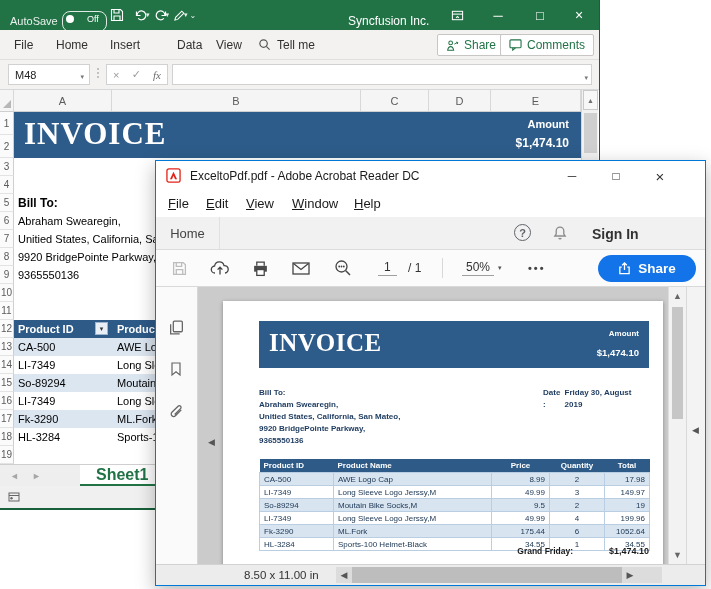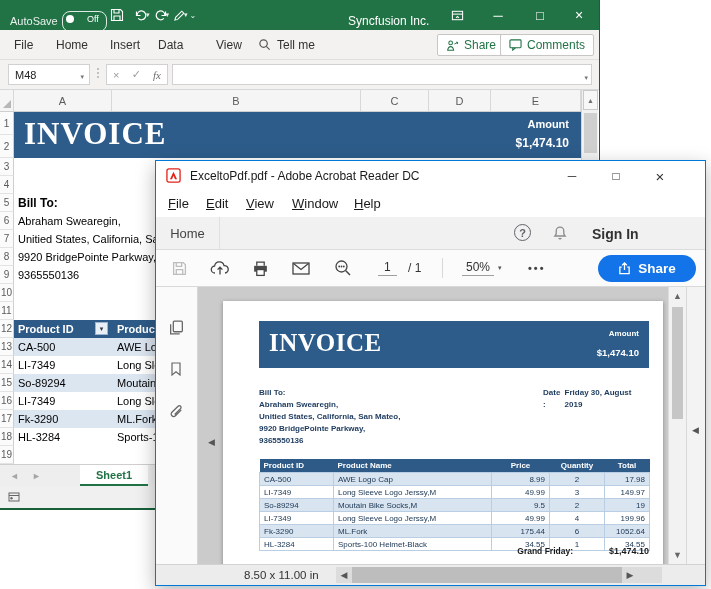--- a/index.html
+++ b/index.html
@@ -74,21 +74,21 @@
   .xl-cell-b{position:absolute;left:103px;top:0;height:18px;line-height:18px;font-size:11px;color:#000;white-space:nowrap;}
 
   .xl-vscroll{left:581px;top:90px;width:17px;height:374px;background:#f1f1f1;border-left:1px solid #d4d4d4;box-sizing:border-box;}
   .scroll-arrow-box{position:absolute;left:1px;top:0;width:15px;height:20px;border:1px solid #c9c9c9;background:#f7f7f7;
     display:flex;align-items:center;justify-content:center;font-size:7px;color:#707070;box-sizing:border-box;}
   .xl-vthumb{position:absolute;left:2px;top:23px;width:13px;height:40px;background:#cfcfcf;}
 
   .xl-sheetbar{left:0;top:464px;width:598px;height:22px;background:#eeeeee;border-top:1px solid #cfcfcf;box-sizing:border-box;}
   .sheet-nav{position:absolute;top:0;height:22px;display:flex;align-items:center;font-size:9px;color:#a6a6a6;}
   .sheet-tab{position:absolute;left:80px;top:0;height:21px;background:#fff;border-bottom:2px solid #217346;
-    display:flex;align-items:center;padding:0 16px;font-size:11px;font-weight:bold;color:#217346;box-sizing:border-box;}
+    display:flex;align-items:center;padding:0 16px;font-size:16px;font-weight:bold;color:#217346;box-sizing:border-box;}
   .xl-statusbar{left:0;top:486px;width:598px;height:22px;background:#f0f0f0;}
 
   
   #pdf-window{left:155px;top:160px;width:551px;height:426px;background:#fff;border:1px solid #0078D7;
     box-sizing:border-box;box-shadow:0 6px 18px rgba(0,0,0,.28);}
   .pdf-titlebar{left:0;top:0;width:100%;height:30px;background:#fff;}
   .pdf-title-icon{position:absolute;left:10px;top:7px;}
   .pdf-title-text{position:absolute;left:34px;top:0;height:30px;display:flex;align-items:center;font-size:12px;color:#1a1a1a;}
   .pdf-ctl{position:absolute;top:0;width:36px;height:30px;display:flex;align-items:center;justify-content:center;
     font-size:12px;color:#333;}
@@ -209,21 +209,21 @@
       </div>
       <div class="win-ctl" style="left:481px;">─</div>
       <div class="win-ctl" style="left:523px;">□</div>
       <div class="win-ctl" style="left:562px;font-size:14px;">×</div>
     </div>
 
     <div class="abs xl-ribbon">
       <div class="rb-tab" style="left:10px;">File</div>
       <div class="rb-tab" style="left:52px;">Home</div>
       <div class="rb-tab" style="left:106px;">Insert</div>
-      <div class="rb-tab" style="left:154px;">Data</div>
+      <div class="rb-tab" style="left:173px;">Data</div>
       <div class="rb-tab" style="left:212px;">View</div>
       <div class="tellme" style="left:258px;">
         <span>
           <svg viewBox="0 0 14 14" width="13" height="13">
               <circle cx="6" cy="6" r="4" fill="none" stroke="#555" stroke-width="1.3"></circle>
               <path d="M9 9l3.5 3.5" stroke="#555" stroke-width="1.3"></path>
             </svg>
         </span>
         <span>Tell me</span>
       </div>

